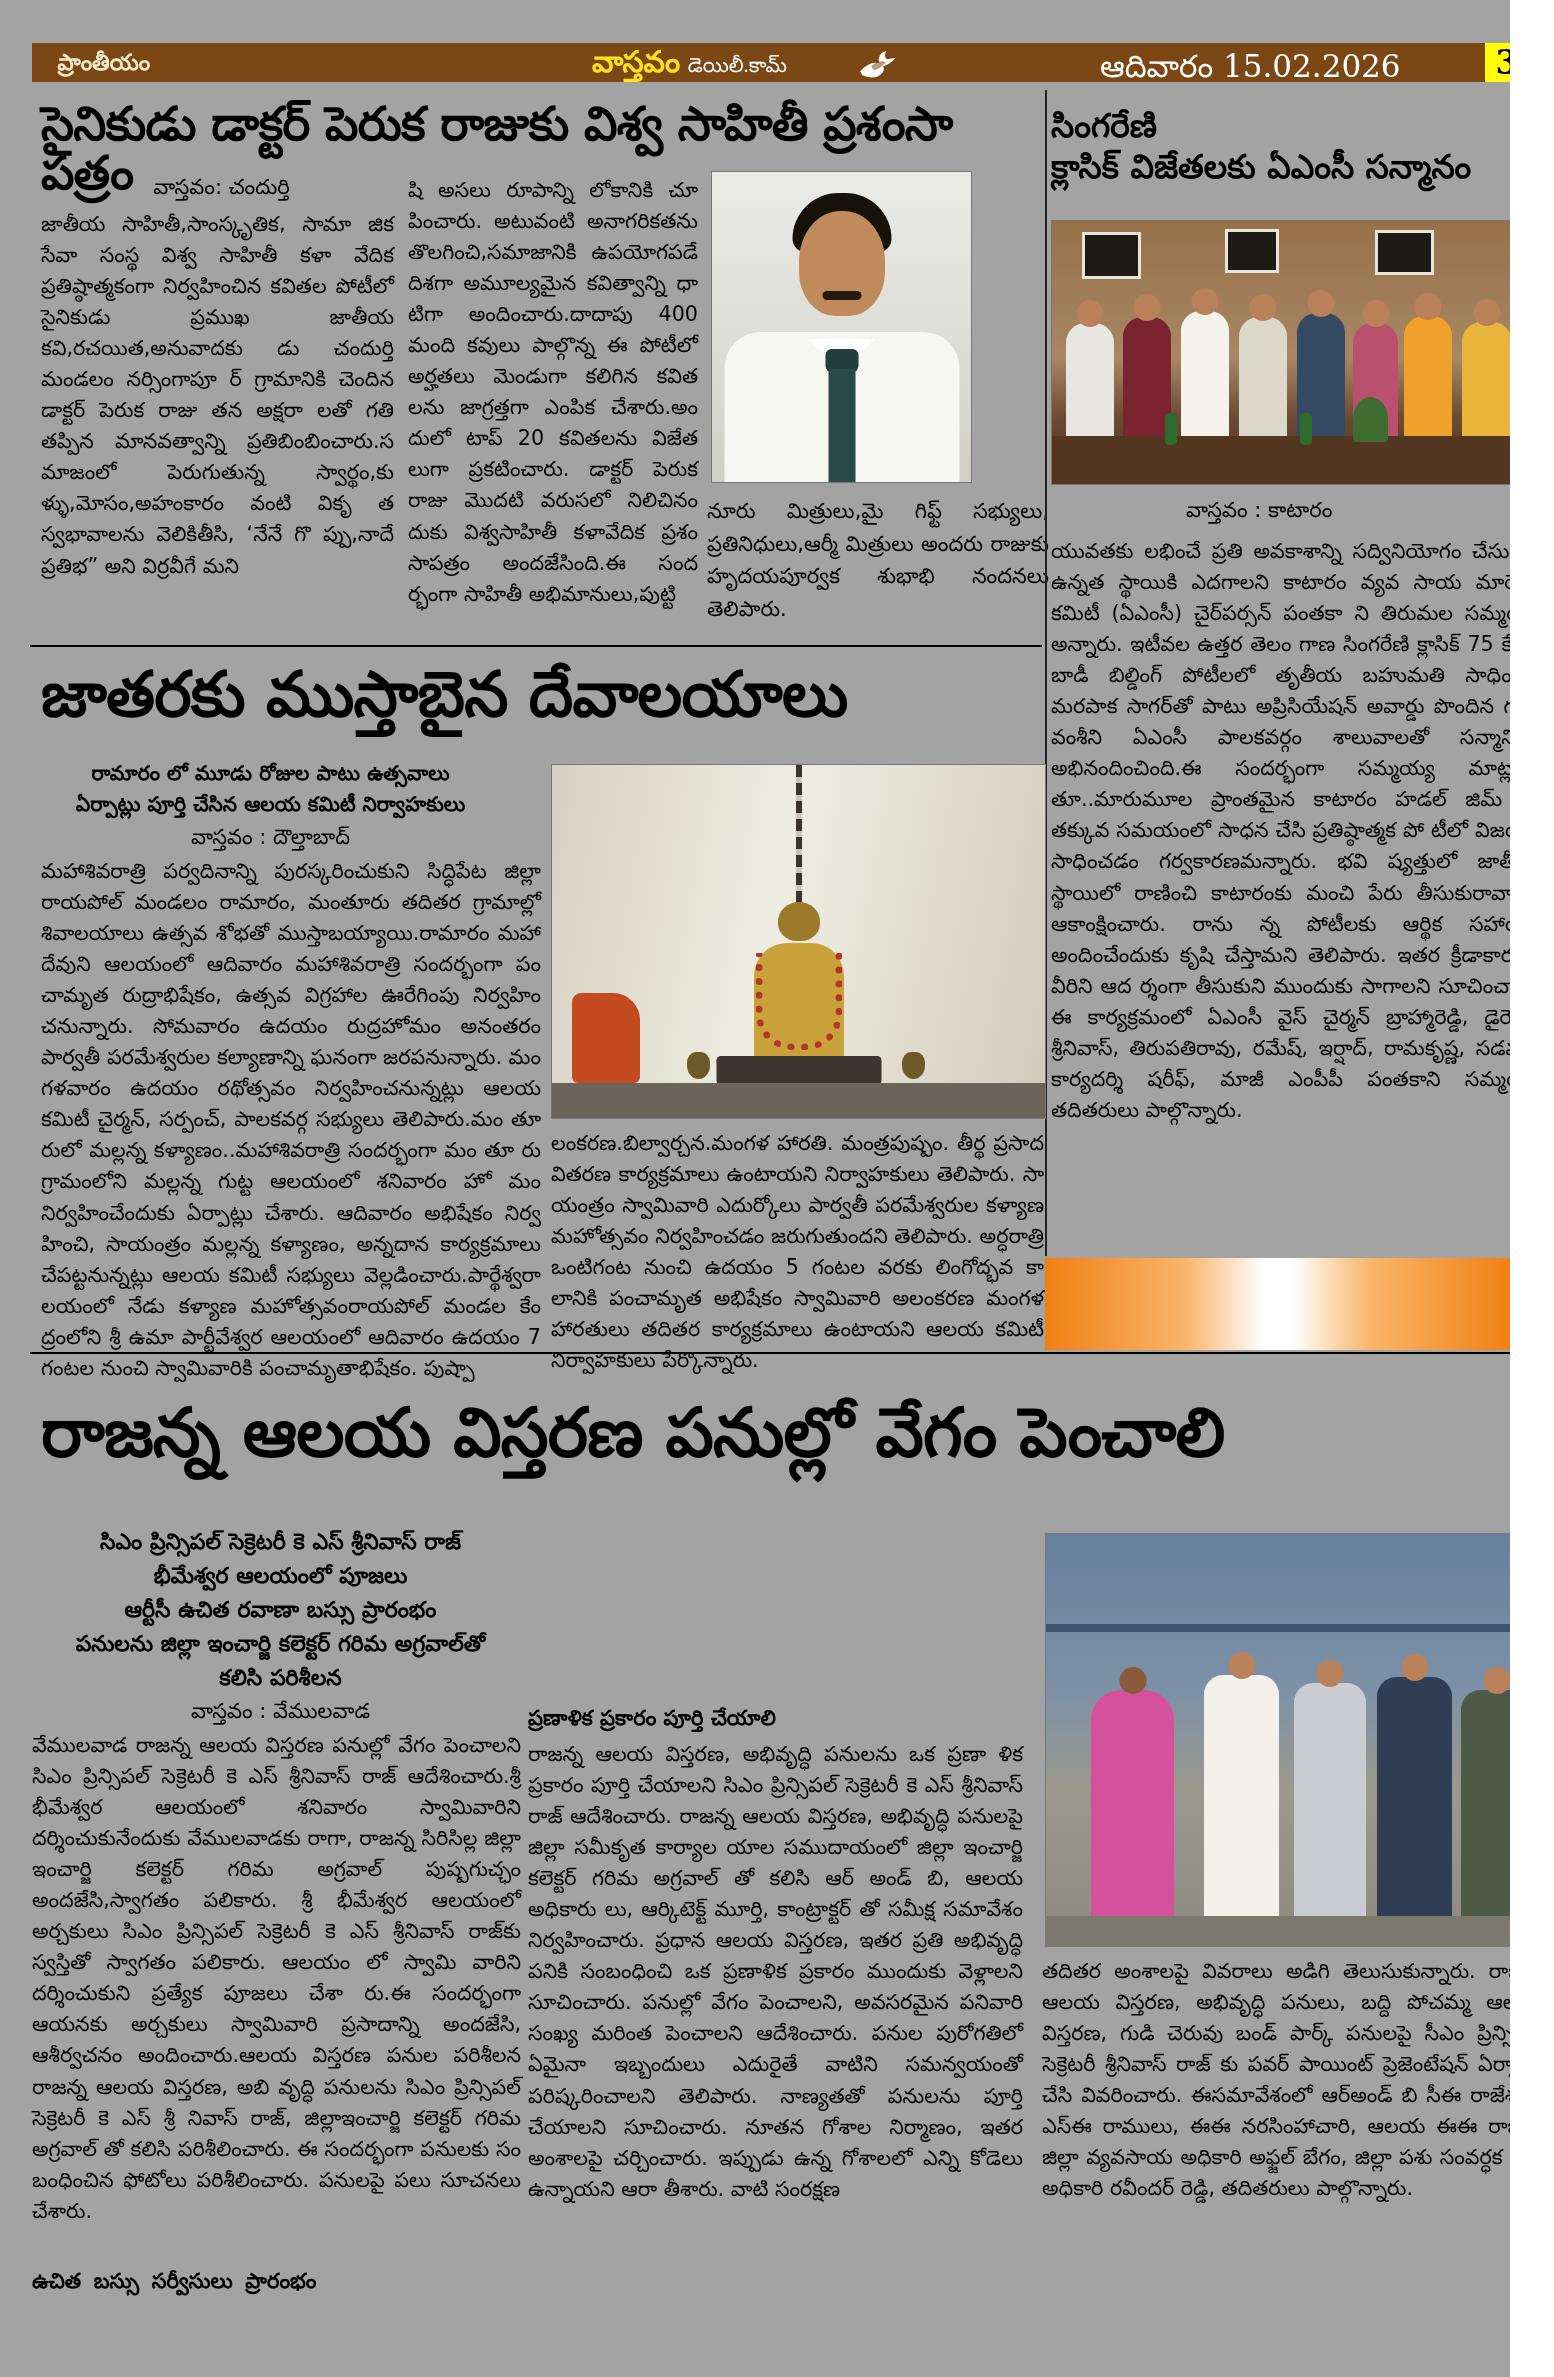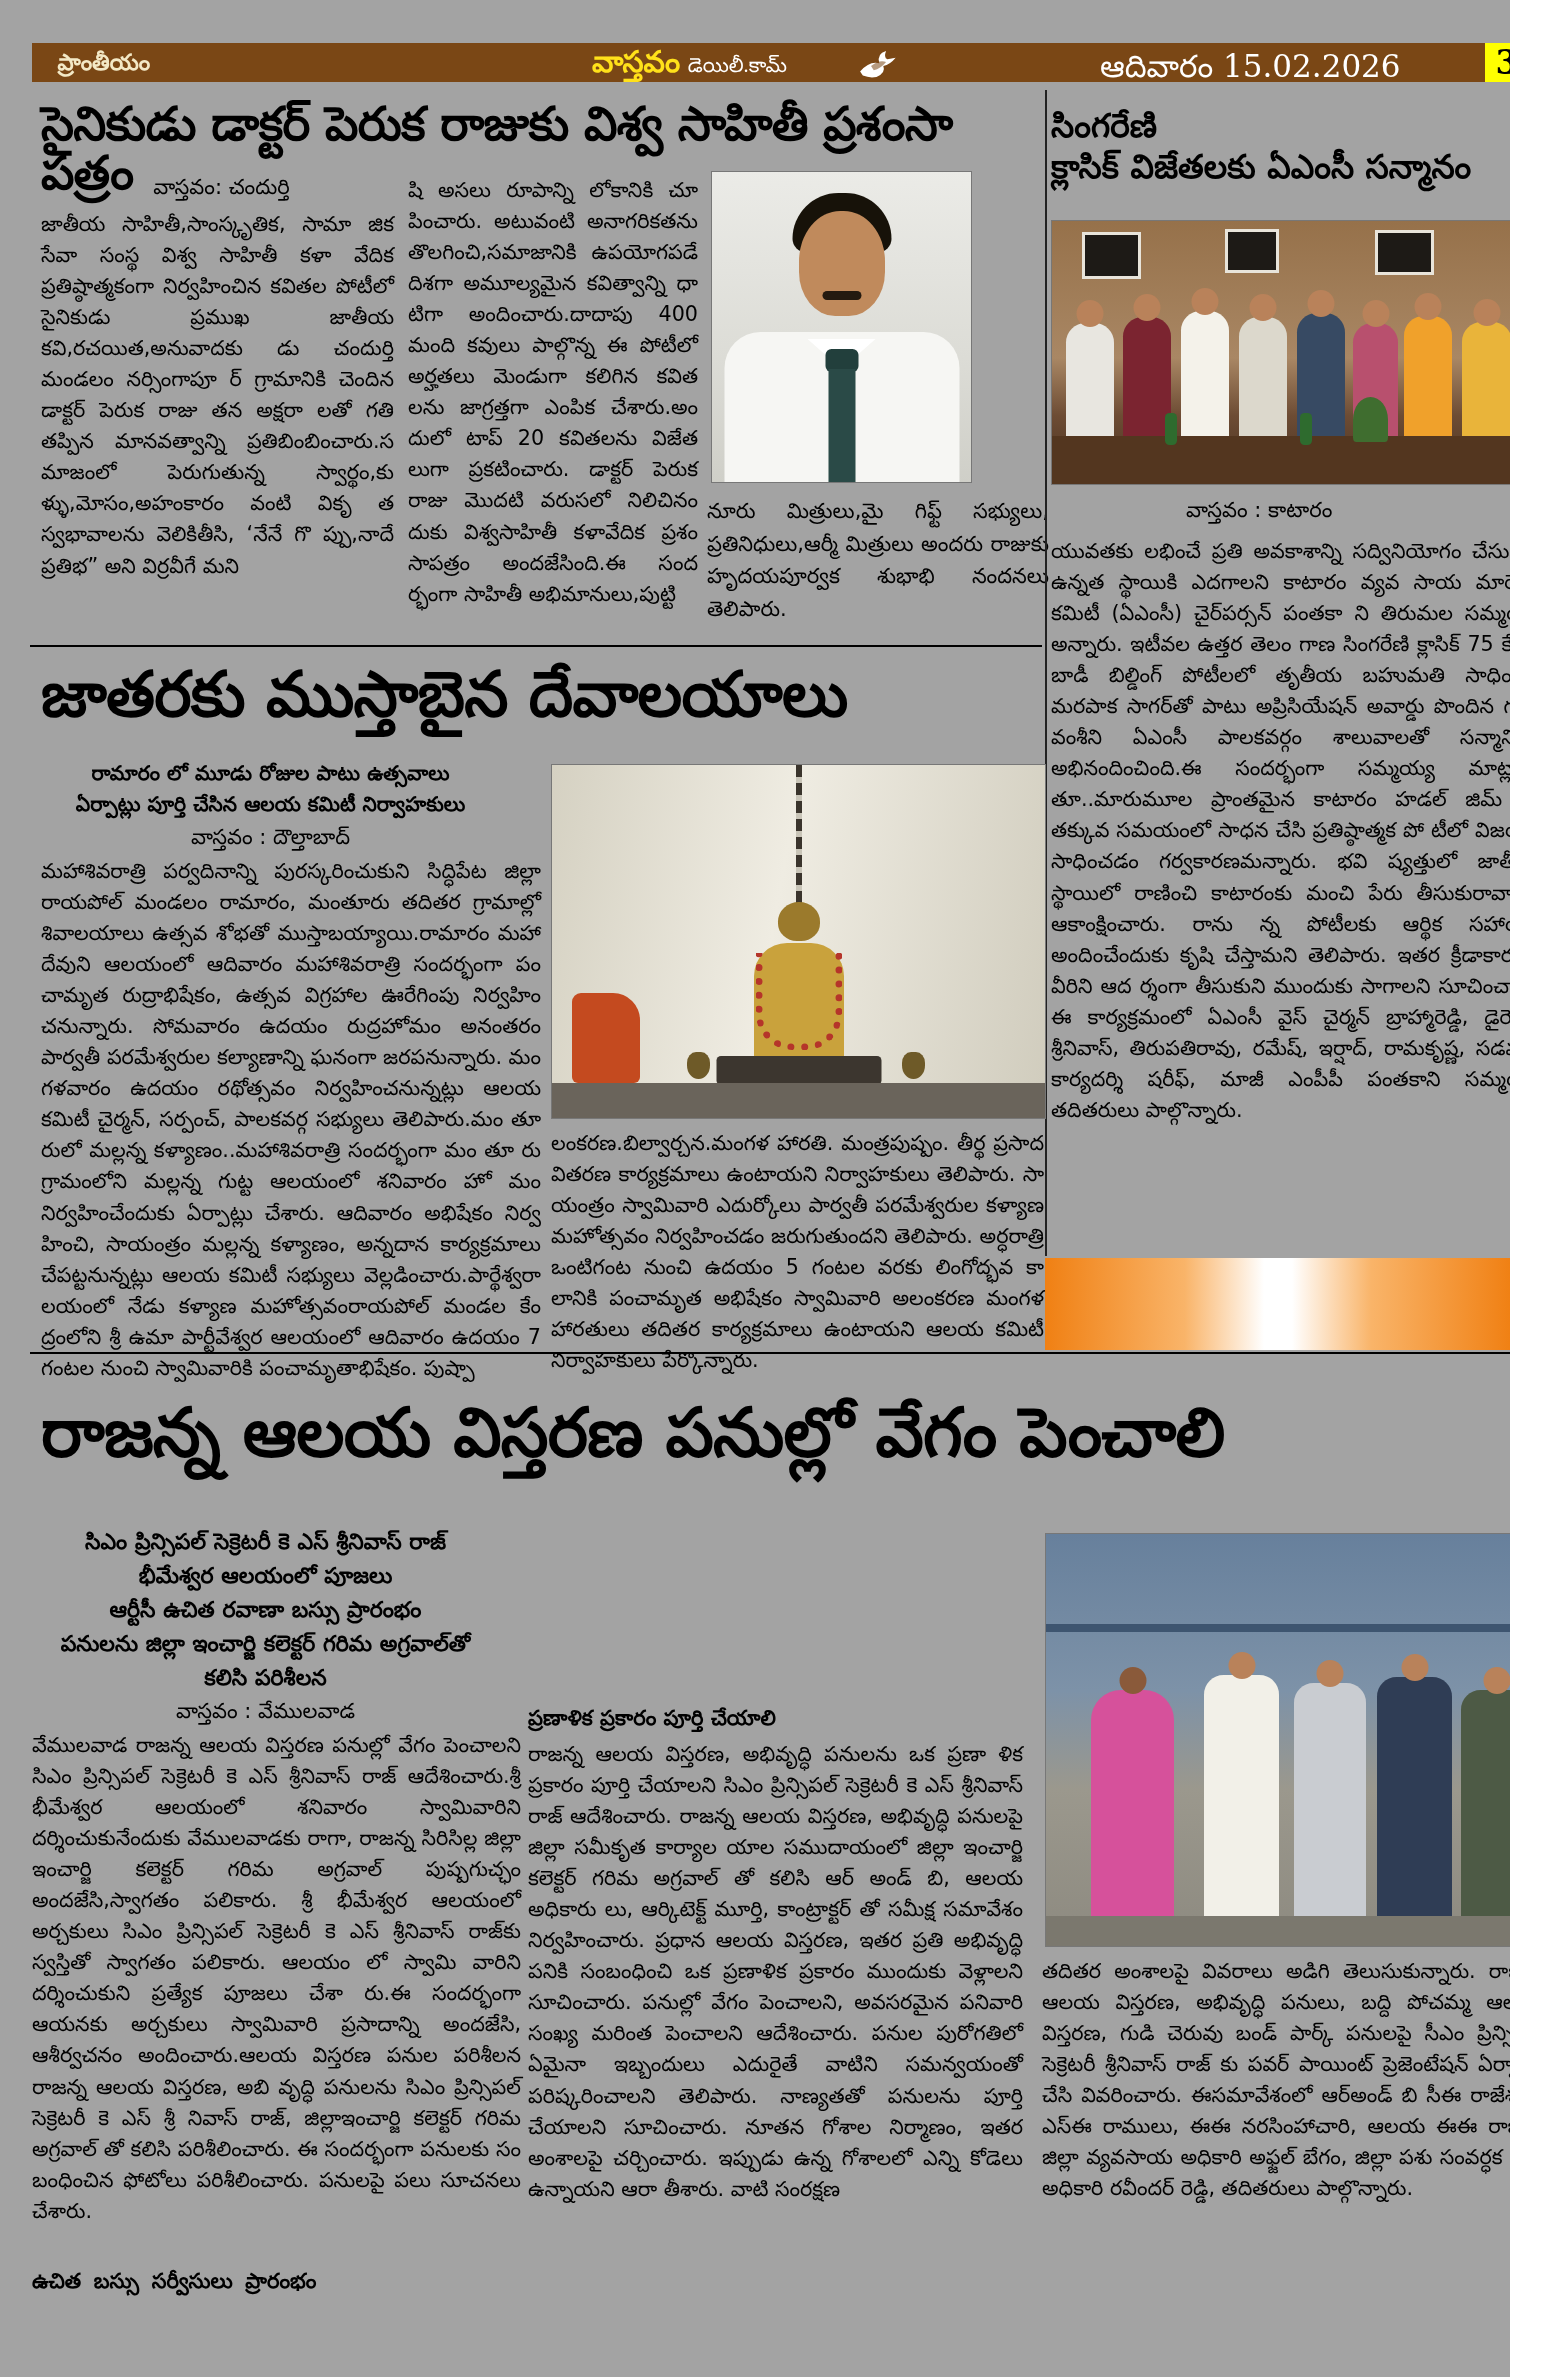--- a/index.html
+++ b/index.html
@@ -157,21 +157,21 @@
     <div class="tp-pot" style="right:120px;bottom:39px;"></div>
     <div class="tp-floor"></div>
   </div>
 
   <div class="abs body-text" style="left:551px;top:1128px;width:493px;height:222px;">లంకరణ.బిల్వార్చన.మంగళ హారతి. మంత్రపుష్పం. తీర్థ ప్రసాద వితరణ కార్యక్రమాలు ఉంటాయని నిర్వాహకులు తెలిపారు. సా యంత్రం స్వామివారి ఎదుర్కోలు పార్వతీ పరమేశ్వరుల కళ్యాణ మహోత్సవం నిర్వహించడం జరుగుతుందని తెలిపారు. అర్ధరాత్రి ఒంటిగంట నుంచి ఉదయం 5 గంటల వరకు లింగోద్భవ కా లానికి పంచామృత అభిషేకం స్వామివారి అలంకరణ మంగళ హారతులు తదితర కార్యక్రమాలు ఉంటాయని ఆలయ కమిటీ నిర్వాహకులు పేర్కొన్నారు.</div>
 
   <div class="rule" style="left:30px;top:1352px;width:1485px;"></div>
 
   <div class="abs headline h3" style="left:41px;top:1397px;width:1249px;">రాజన్న ఆలయ విస్తరణ పనుల్లో వేగం పెంచాలి</div>
 
-  <div class="abs subhead" style="left:25px;top:1525px;width:481px;font-size:22px;">
+  <div class="abs subhead" style="left:40px;top:1525px;width:481px;font-size:22px;">
     <div>సిఎం ప్రిన్సిపల్ సెక్రెటరీ కె ఎస్ శ్రీనివాస్ రాజ్</div>
     <div>భీమేశ్వర ఆలయంలో పూజలు</div>
     <div>ఆర్టీసీ ఉచిత రవాణా బస్సు ప్రారంభం</div>
     <div>పనులను జిల్లా ఇంచార్జి కలెక్టర్ గరిమ అగ్రవాల్‌తో</div>
     <div>కలిసి పరిశీలన</div>
     <div class="dateline">వాస్తవం : వేములవాడ</div>
   </div>
 
   <div class="abs body-text" style="left:32px;top:1730px;width:489px;height:534px;">వేములవాడ రాజన్న ఆలయ విస్తరణ పనుల్లో వేగం పెంచాలని సిఎం ప్రిన్సిపల్ సెక్రెటరీ కె ఎస్ శ్రీనివాస్ రాజ్ ఆదేశించారు.శ్రీ భీమేశ్వర ఆలయంలో శనివారం స్వామివారిని దర్శించుకునేందుకు వేములవాడకు రాగా, రాజన్న సిరిసిల్ల జిల్లా ఇంచార్జి కలెక్టర్ గరిమ అగ్రవాల్ పుష్పగుచ్ఛం అందజేసి,స్వాగతం పలికారు. శ్రీ భీమేశ్వర ఆలయంలో అర్చకులు సిఎం ప్రిన్సిపల్ సెక్రెటరీ కె ఎస్ శ్రీనివాస్ రాజ్‌కు స్వస్తితో స్వాగతం పలికారు. ఆలయం లో స్వామి వారిని దర్శించుకుని ప్రత్యేక పూజలు చేశా రు.ఈ సందర్భంగా ఆయనకు అర్చకులు స్వామివారి ప్రసాదాన్ని అందజేసి, ఆశీర్వచనం అందించారు.ఆలయ విస్తరణ పనుల పరిశీలన రాజన్న ఆలయ విస్తరణ, అబి వృద్ధి పనులను సిఎం ప్రిన్సిపల్ సెక్రెటరీ కె ఎస్ శ్రీ నివాస్ రాజ్, జిల్లాఇంచార్జి కలెక్టర్ గరిమ అగ్రవాల్ తో కలిసి పరిశీలించారు. ఈ సందర్భంగా పనులకు సం బంధించిన ఫోటోలు పరిశీలించారు. పనులపై పలు సూచనలు చేశారు.</div>
   <div class="abs subhead-inline" style="left:32px;top:2265px;width:489px;font-family:Liberation Mono, monospace;">ఉచిత బస్సు సర్వీసులు ప్రారంభం</div>

